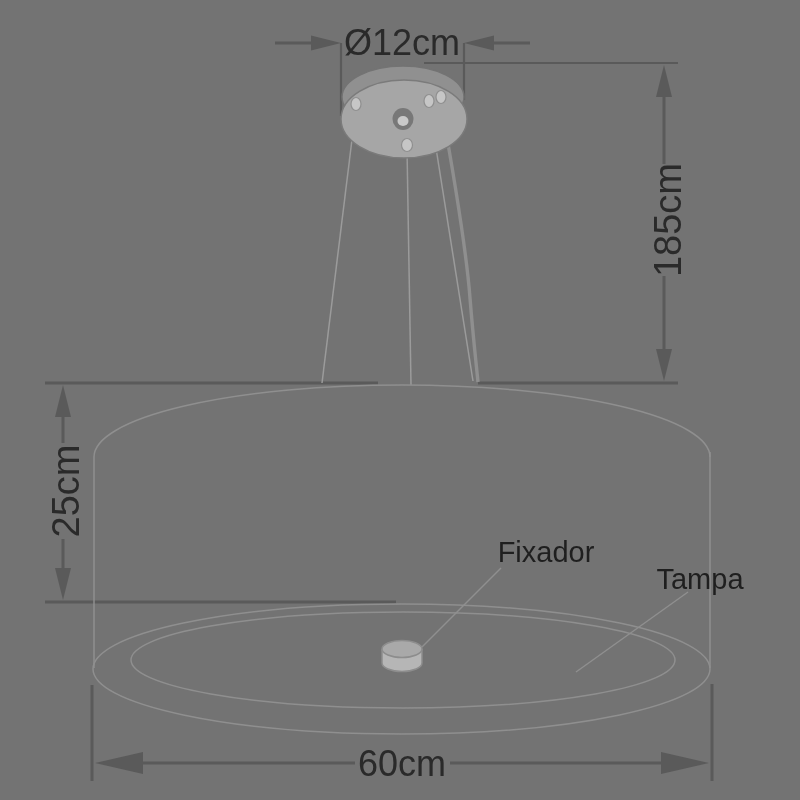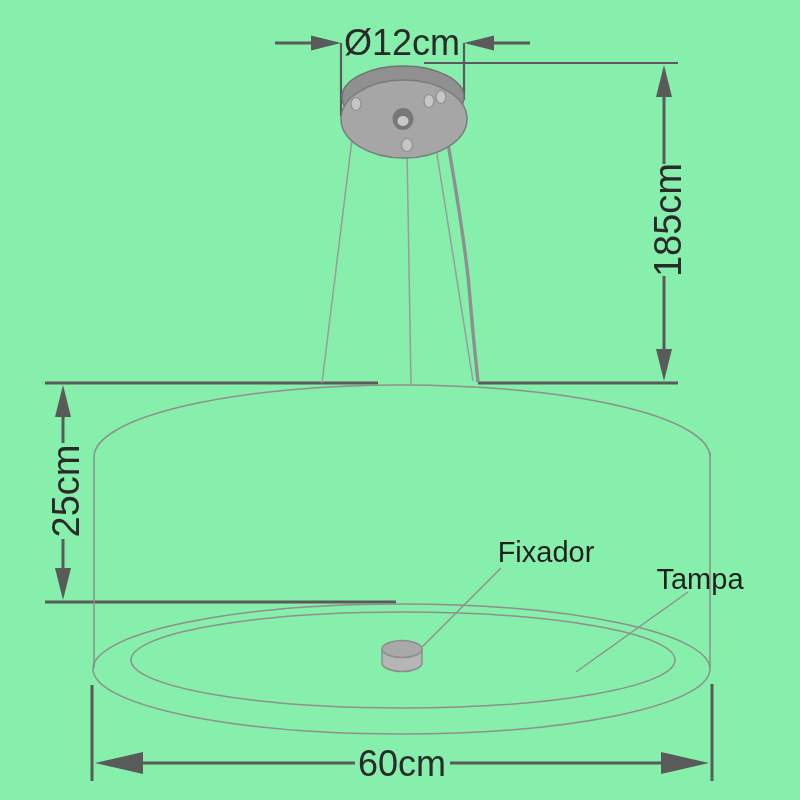--- a/index.html
+++ b/index.html
@@ -1,17 +1,17 @@
 <!DOCTYPE html>
 <html><head>
 <meta charset="utf-8">
 <style>
   html,body{margin:0;padding:0;background:#ffffff;}
   .stage{
-    width:800px;height:800px;position:relative;background:#86efac;
+    width:800px;height:800px;position:relative;background:#737373;
     font-family:"Liberation Sans","DejaVu Sans",sans-serif;
     overflow:hidden;
   }
   svg{display:block;}
   text{font-family:"Liberation Sans","DejaVu Sans",sans-serif;}
   .dim-text{font-size:36px;fill:#2a2a2a;}
   .dim-text-v{font-size:38px;fill:#2a2a2a;}
   .part-text{font-size:29px;fill:#1f1f1f;}
 </style>
 </head>

